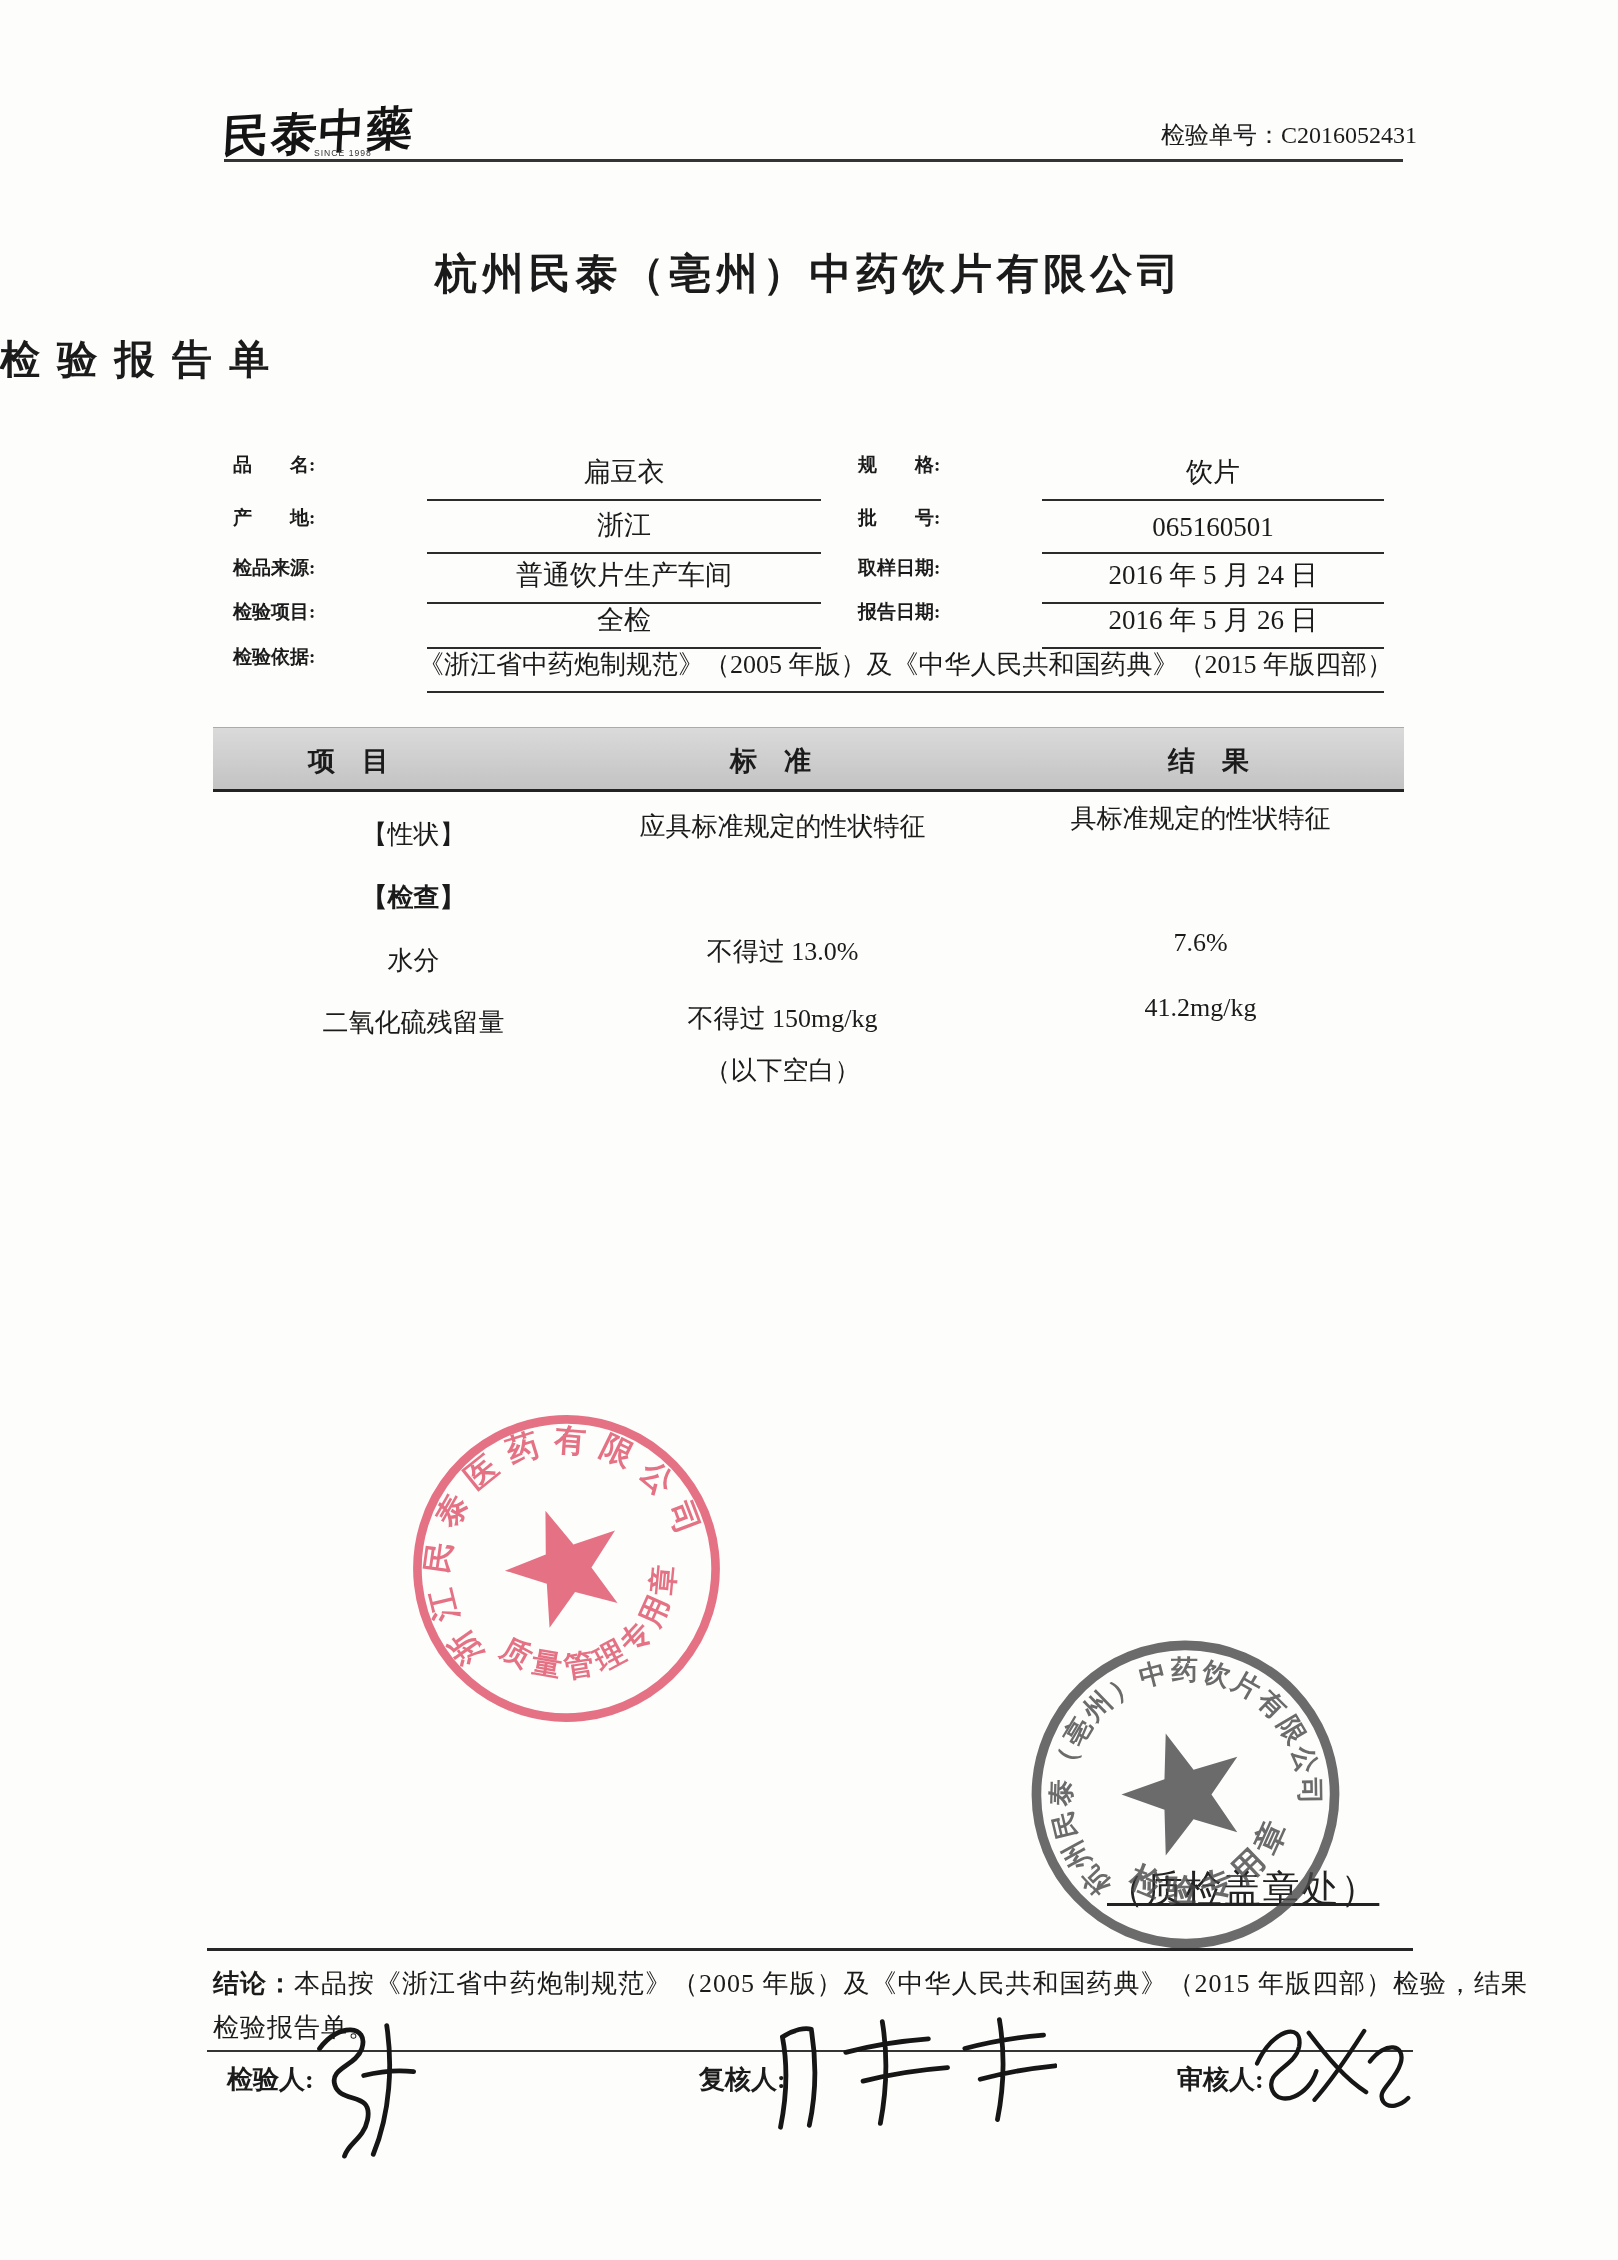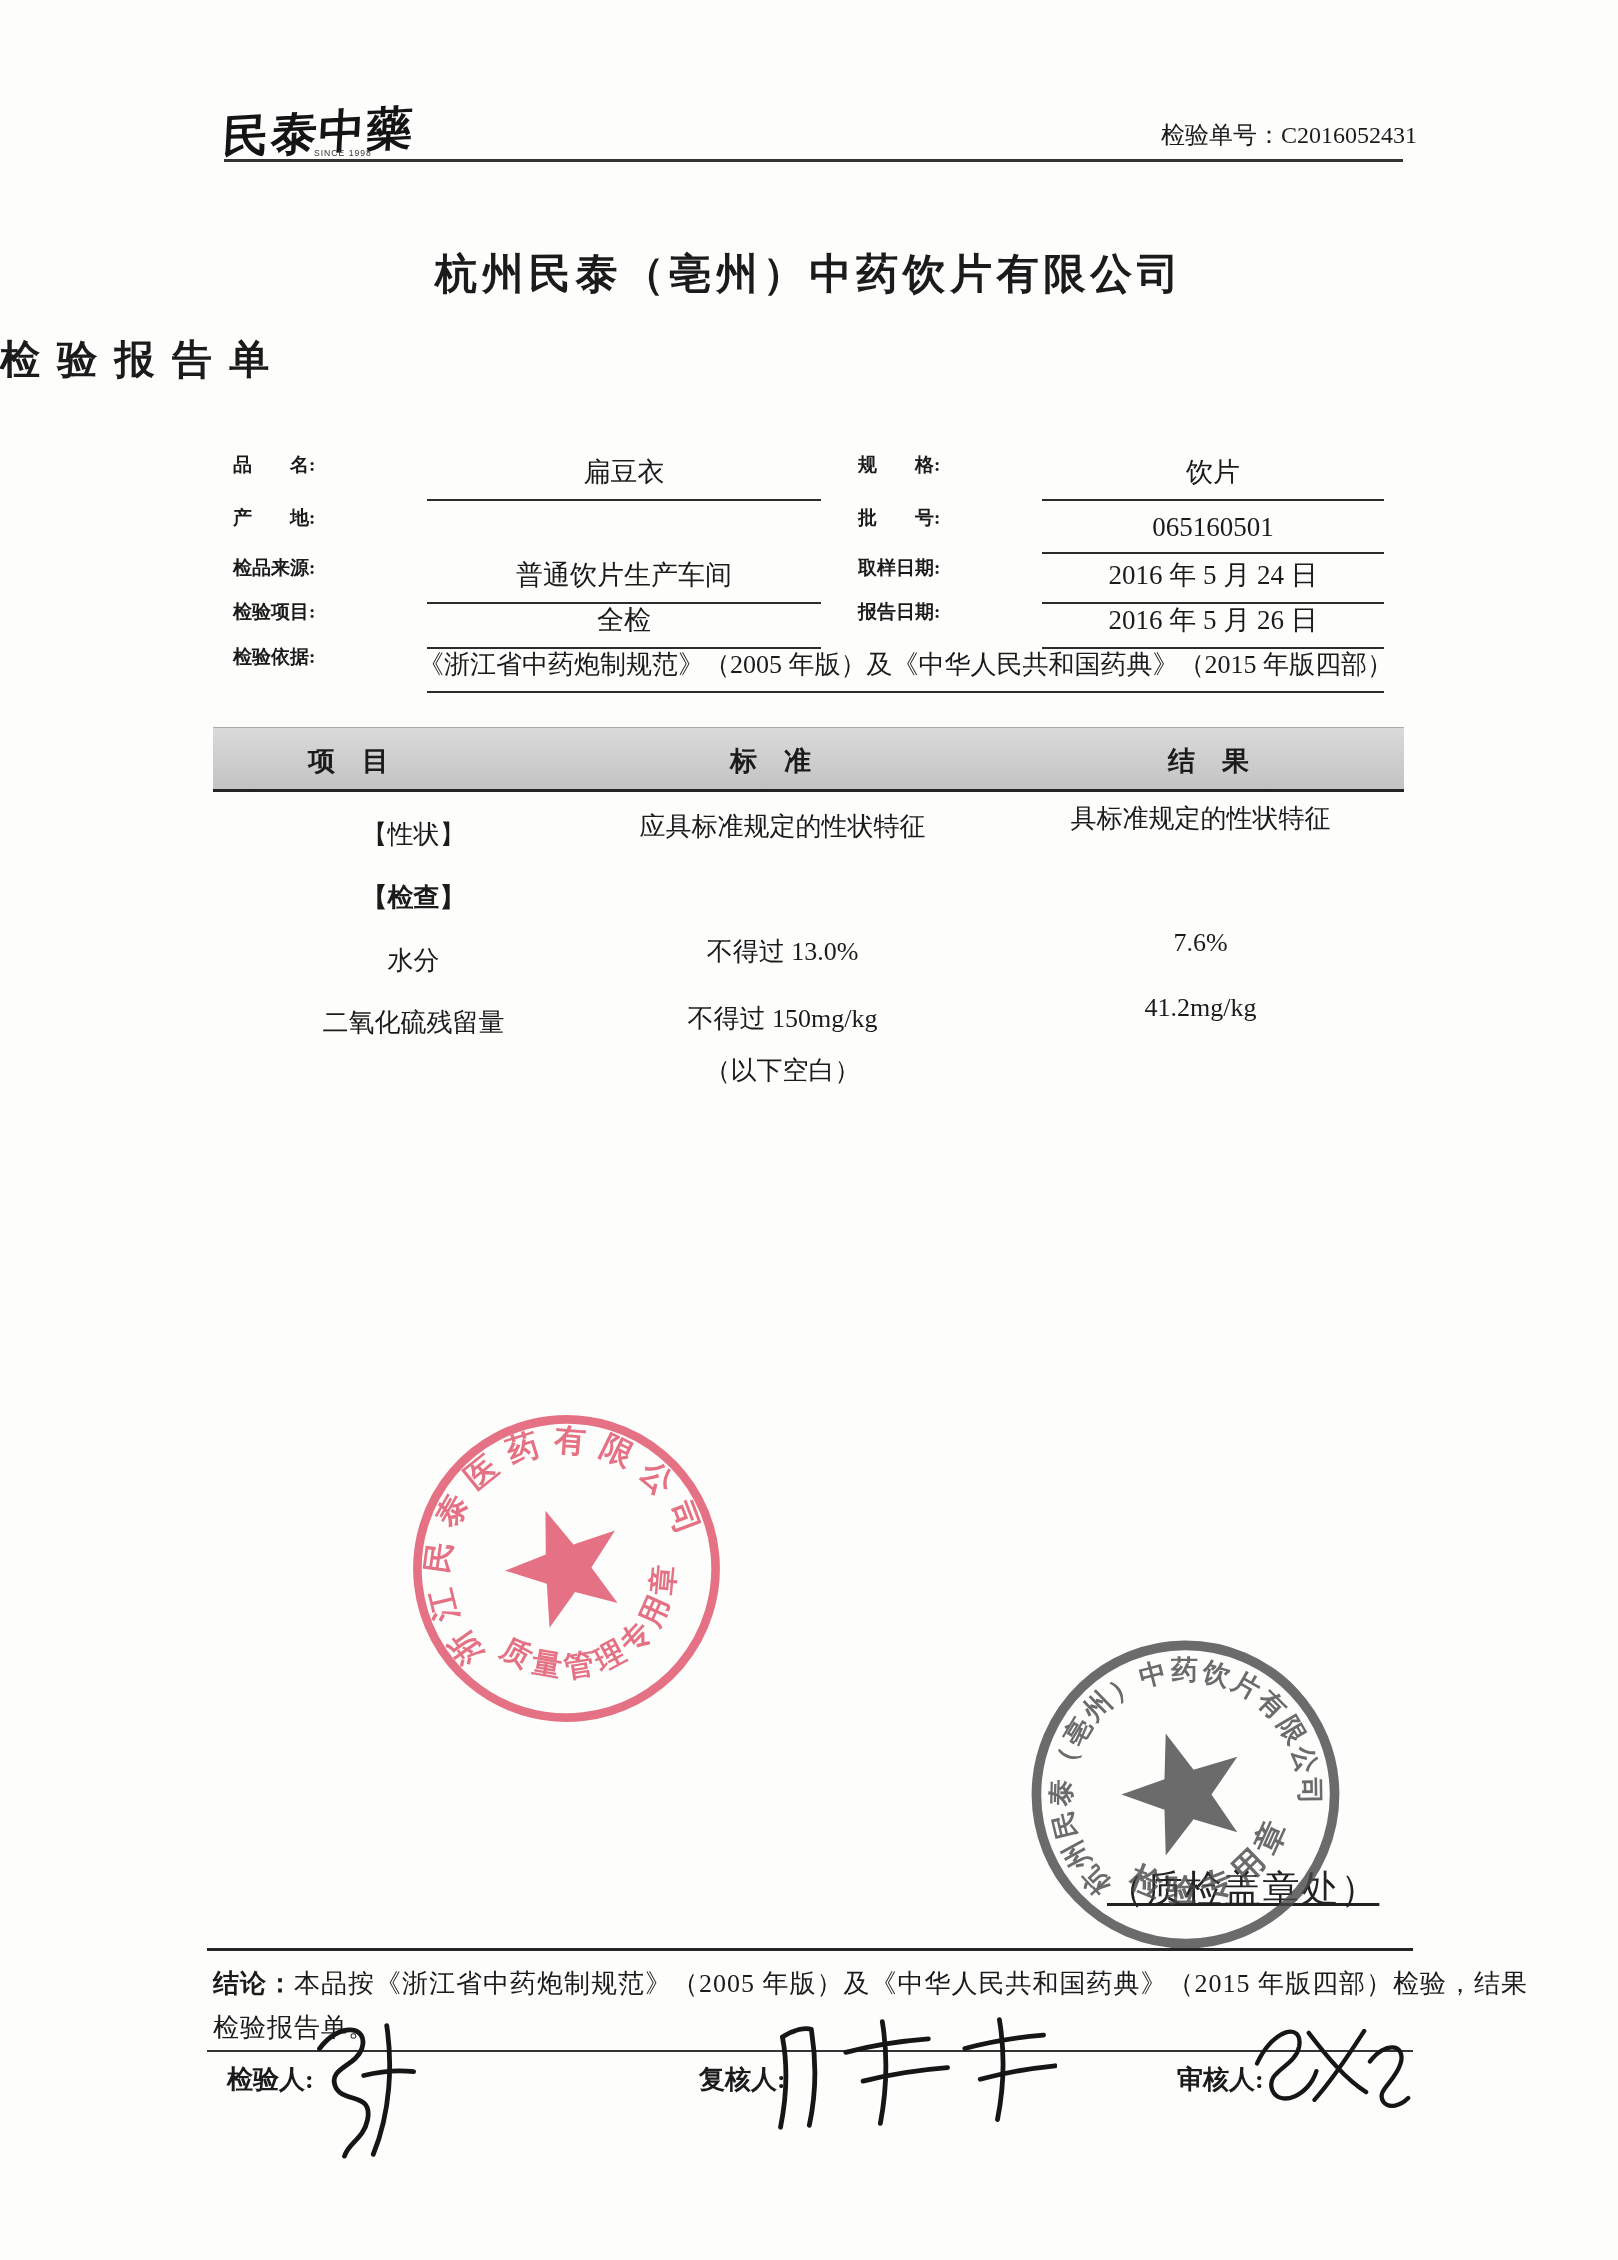--- a/index.html
+++ b/index.html
@@ -54,20 +54,21 @@
 
   <div class="abs company-title">杭州民泰（亳州）中药饮片有限公司</div>
   <div class="abs doc-title">检验报告单</div>
 
   <div class="f-label" style="left:233px;top:452px">品　　名:</div>
   <div class="f-value" style="left:427px;top:450px;width:394px">扁豆衣</div>
   <div class="f-label" style="left:858px;top:452px">规　　格:</div>
   <div class="f-value" style="left:1042px;top:450px;width:342px">饮片</div>
 
   <div class="f-label" style="left:233px;top:505px">产　　地:</div>
+  <div class="f-value" style="left:427px;top:503px;width:394px">浙江</div>
   <div class="f-label" style="left:858px;top:505px">批　　号:</div>
   <div class="f-value" style="left:1042px;top:503px;width:342px">065160501</div>
 
   <div class="f-label" style="left:233px;top:555px">检品来源:</div>
   <div class="f-value" style="left:427px;top:553px;width:394px">普通饮片生产车间</div>
   <div class="f-label" style="left:858px;top:555px">取样日期:</div>
   <div class="f-value" style="left:1042px;top:553px;width:342px">2016 年 5 月 24 日</div>
 
   <div class="f-label" style="left:233px;top:599px">检验项目:</div>
   <div class="f-value" style="left:427px;top:598px;width:394px">全检</div>

